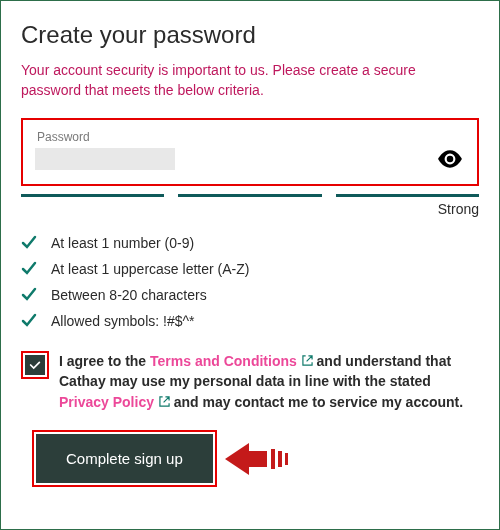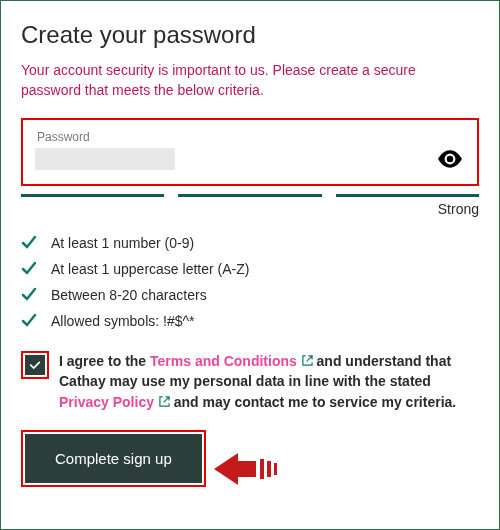--- a/index.html
+++ b/index.html
@@ -124,22 +124,23 @@
     }
     .ext-icon {
       display: inline-block;
       width: 11px;
       height: 11px;
       vertical-align: baseline;
       margin-left: 1px;
     }
     .submit-row {
       display: flex;
-      align-items: flex-end;
+      align-items: center;
       gap: 8px;
+      margin-left: 11px;
     }
     .submit-wrap {
       border: 2px solid #e60000;
       padding: 2px;
       display: inline-block;
     }
     .submit-btn {
       background: #2c3e3a;
       color: #fff;
       border: none;
@@ -211,21 +212,21 @@
         </svg>
     </div>
   </div>
   <div class="consent-text">
     <span>I agree to the </span><a class="consent-link">Terms and Conditions</a>
     <svg class="ext-icon" viewBox="0 0 12 12">
         <path d="M4 1H1v10h10V8M7 1h4v4M11 1L5 7" stroke="#0f7a6b" stroke-width="1.3" fill="none"></path>
       </svg><span> and understand that Cathay may use my personal data in line with the stated </span><a class="consent-link">Privacy Policy</a>
     <svg class="ext-icon" viewBox="0 0 12 12">
         <path d="M4 1H1v10h10V8M7 1h4v4M11 1L5 7" stroke="#0f7a6b" stroke-width="1.3" fill="none"></path>
-      </svg><span> and may contact me to service my criteria.</span>
+      </svg><span> and may contact me to service my account.</span>
   </div>
 </div>
 
 <div class="submit-row">
   <div class="submit-wrap">
     <button class="submit-btn">Complete sign up</button>
   </div>
   <svg class="arrow-icon" viewBox="0 0 64 36">
     <path d="M0 18 L24 2 L24 10 L42 10 L42 26 L24 26 L24 34 Z" fill="#c41a1a"></path>
     <rect x="46" y="8" width="4" height="20" fill="#c41a1a"></rect>

